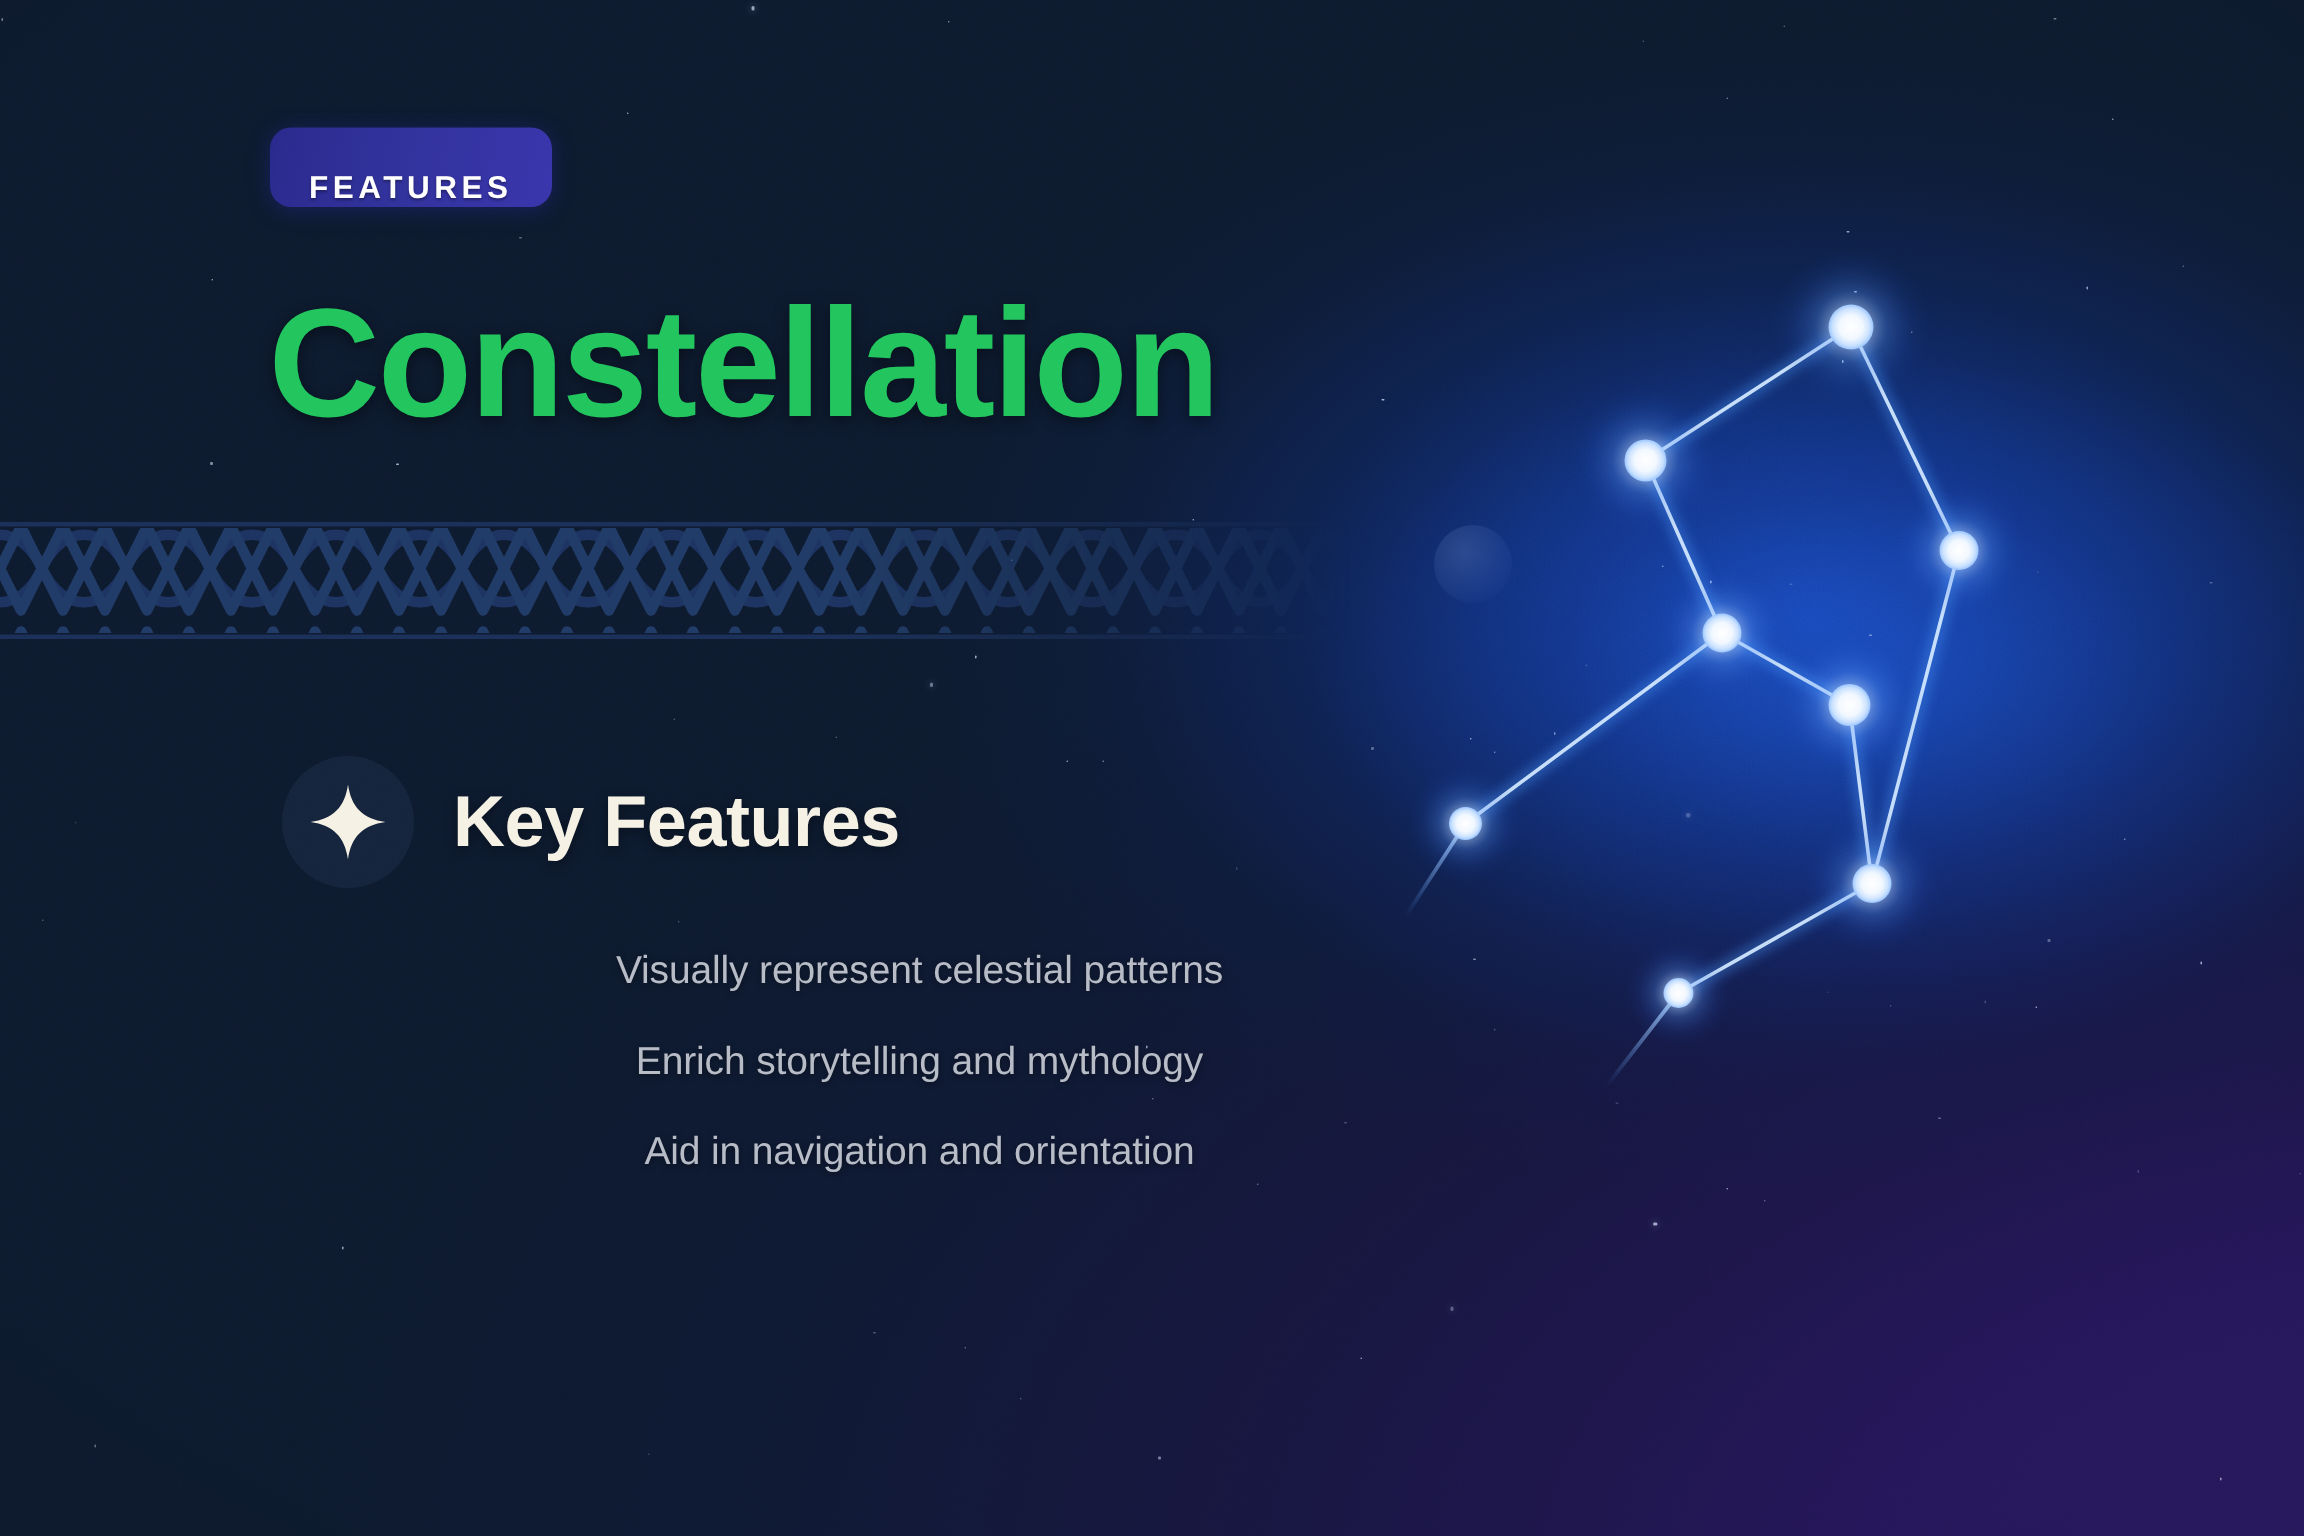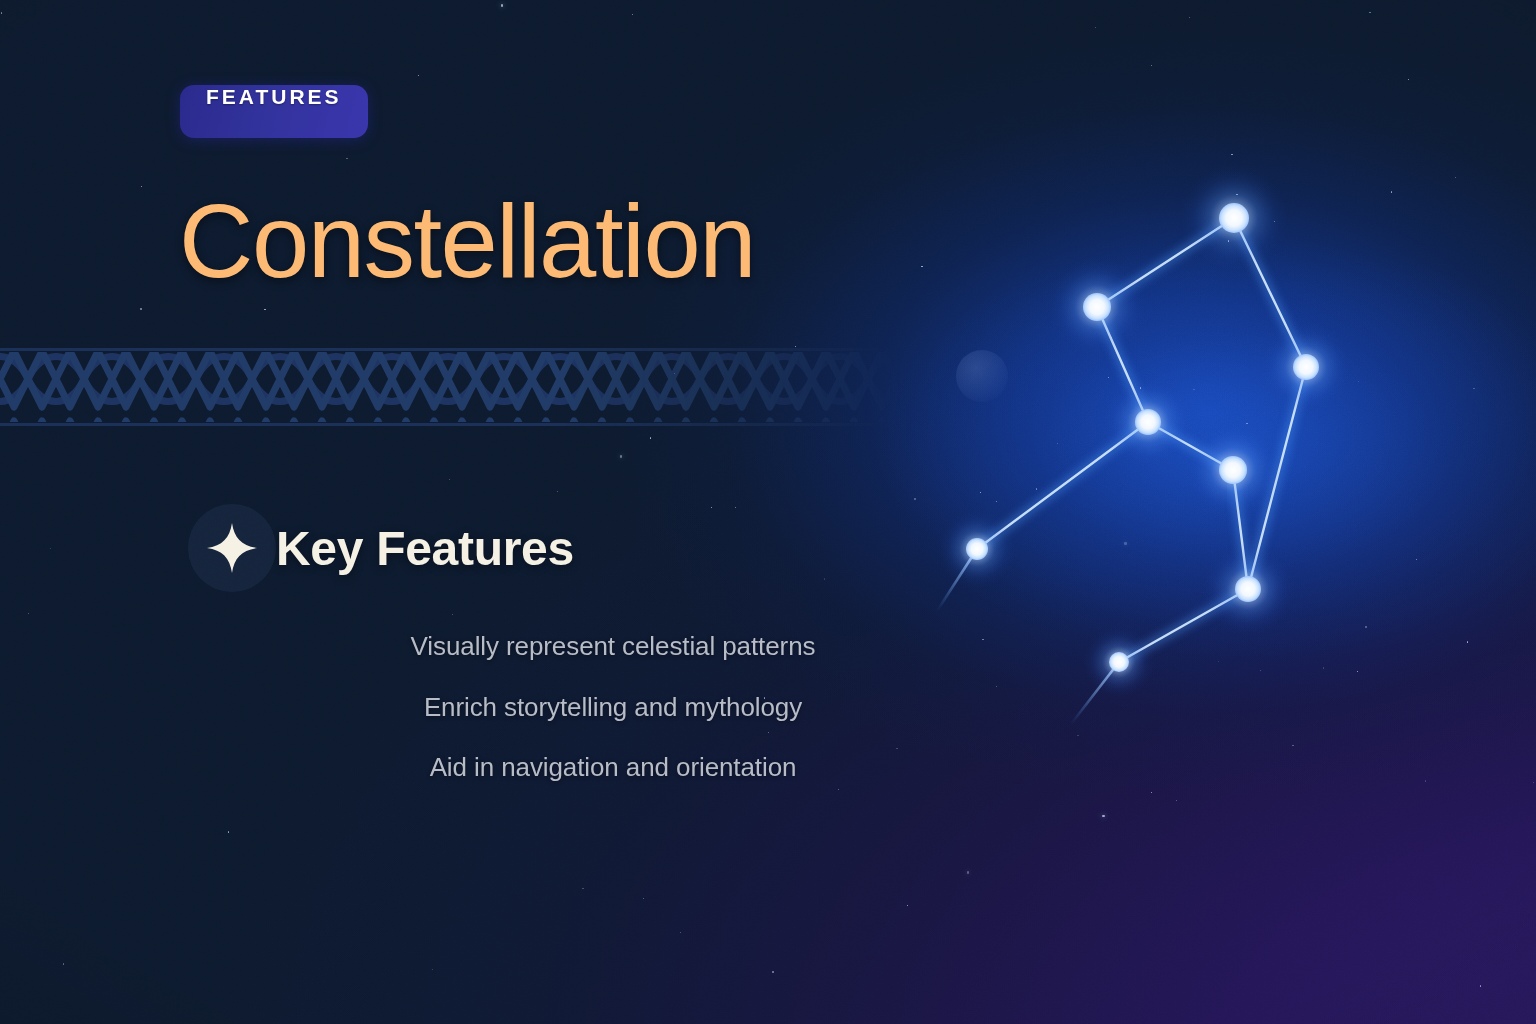--- a/index.html
+++ b/index.html
@@ -60,45 +60,45 @@
 
   
   .constellation { position:absolute; left:0; top:0; width:1536px; height:1024px; }
 
   
   .content { position:absolute; left:0; top:0; width:920px; height:1024px; }
 
   .badge {
     position:absolute; left:180px; top:85px;
     height:53px; padding:0 26px;
-    display:flex; align-items:flex-start;
+    display:flex; align-items:flex-end;
     border-radius:14px;
     background:linear-gradient(102deg, #2a2a8e 0%, #33339e 48%, #3a36ad 100%);
     box-shadow:0 2px 14px rgba(40,40,150,0.45);
   }
   .badge-text {
     font-size:21px; font-weight:bold; letter-spacing:3.0px;
     color:#ffffff;
     text-shadow:0 1px 2px rgba(0,0,0,0.35);
   }
 
   .title {
     position:absolute; left:179px; top:186px;
-    font-size:103px; font-weight:normal; letter-spacing:-1.5px;
-    color:#fdba74; line-height:1.08;
+    font-size:103px; font-weight:bold; letter-spacing:-1.5px;
+    color:#22c55e; line-height:1.08;
     text-shadow:0 3px 10px rgba(0,0,0,0.45);
     white-space:nowrap;
   }
 
   
   .band { position:absolute; left:0; top:344px; width:900px; height:86px; }
 
   .kf-row {
     position:absolute; left:188px; top:504px;
-    display:flex; align-items:center; 
+    display:flex; align-items:center; gap:26px;
   }
   .kf-badge {
     width:88px; height:88px; border-radius:50%;
     background:rgba(120,150,210,0.085);
     display:flex; align-items:center; justify-content:center;
     flex:0 0 auto;
   }
   .kf-title {
     font-size:48px; font-weight:bold; color:#f5f1e4;
     letter-spacing:-0.3px;

